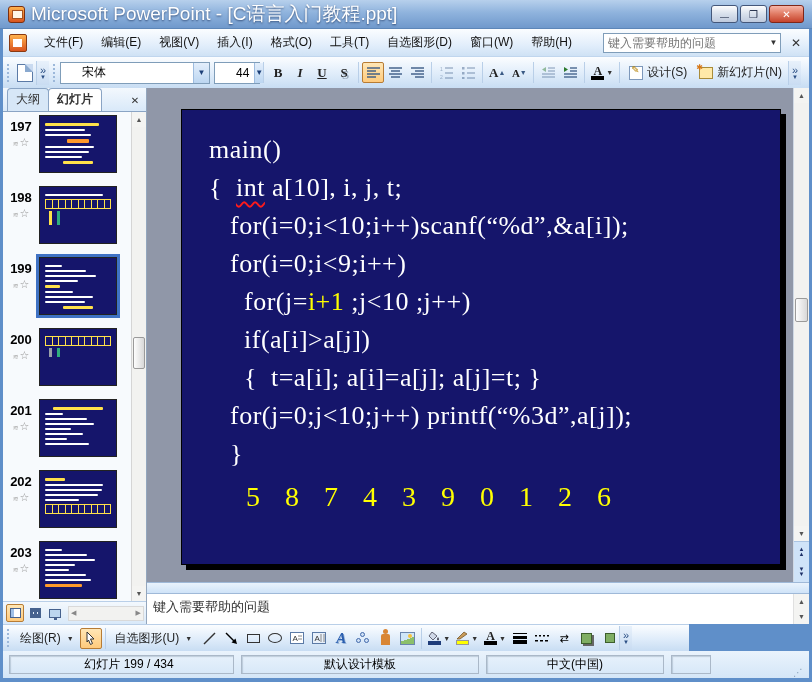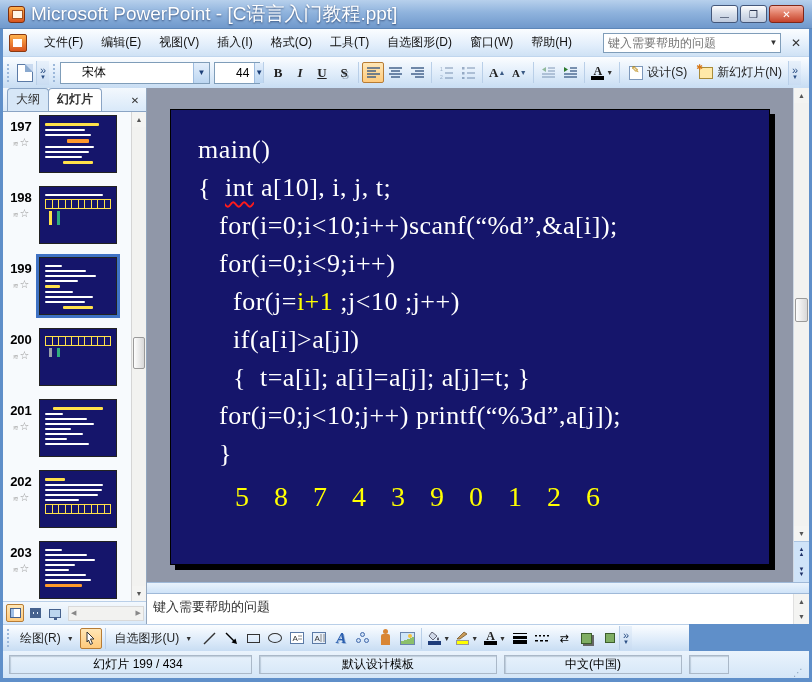--- a/index.html
+++ b/index.html
@@ -139,21 +139,21 @@
   .vico-show::after { content:""; position:absolute; left:4px; bottom:-3px; width:3px; height:3px; background:#46628e; }
   .hscroll { flex:1; height:15px; margin:0 2px; background:#f2f2f0; border:1px solid #d9d9d9;
     display:flex; align-items:center; justify-content:space-between; color:#888; font-size:7px; padding:0 2px; }
   .hscroll .l::after { content:"◀"; }
   .hscroll .r::after { content:"▶"; }
 
   
   .main { flex:1; display:flex; flex-direction:column; }
   .workrow { height:497px; display:flex; }
   .workspace { flex:1; background:#9097a8; position:relative; }
-  .slide { position:absolute; left:23px; top:21px; width:600px; height:456px; background:#15156b;
+  .slide { position:absolute; left:34px; top:21px; width:600px; height:456px; background:#15156b;
     border:1px solid #000; box-shadow:5px 5px 0 #000; }
   .code { padding:21px 0 0 27px; font-family:"Liberation Serif","DejaVu Serif",serif;
     font-size:26px; line-height:38px; color:#fff; white-space:pre; letter-spacing:.5px; }
   .code .hl { color:#ffff00; }
   .code .misspell { text-decoration:underline wavy #ff1a1a; text-decoration-thickness:1.5px; text-underline-offset:5px; }
   .output { margin:8px 0 0 64px; font-family:"Liberation Serif","DejaVu Serif",serif;
     font-size:28px; color:#ffff00; letter-spacing:3px; word-spacing:12px; white-space:pre; }
 
   .vscroll { width:16px; background:#f2f2f0; border-left:1px solid #cfd8e4; display:flex; flex-direction:column; }
   .navbtns { background:#cfe3f8; border-top:1px solid #aac4e2; }
@@ -676,20 +676,20 @@
     <span class="tbtn">
         <span class="shadow-ico"></span>
       </span>
     <span class="tbtn">
         <span class="cube-ico"></span>
       </span>
     <span class="chev"></span>
   </div>
 
   <div class="statusbar">
-    <span class="scell" style="width:243px;padding-left:15px;">幻灯片 199 / 434</span>
+    <span class="scell" style="width:225px;padding-left:15px;">幻灯片 199 / 434</span>
     <span class="scell" style="width:238px;">默认设计模板</span>
     <span class="scell" style="width:178px;">中文(中国)</span>
     <span class="scell" style="width:40px;"></span>
     <span class="grip-corner"></span>
   </div>
 
 </div>
 
 </body></html>

